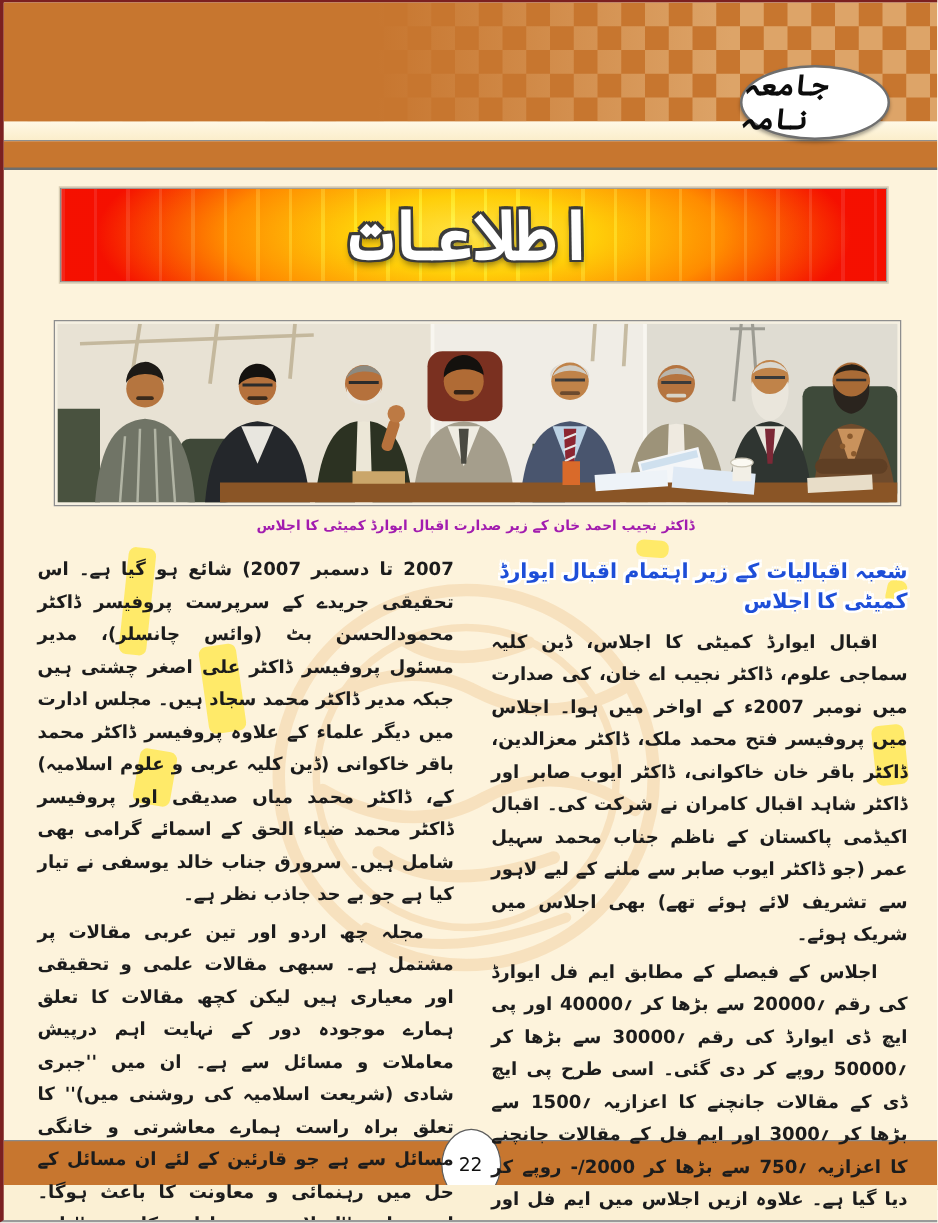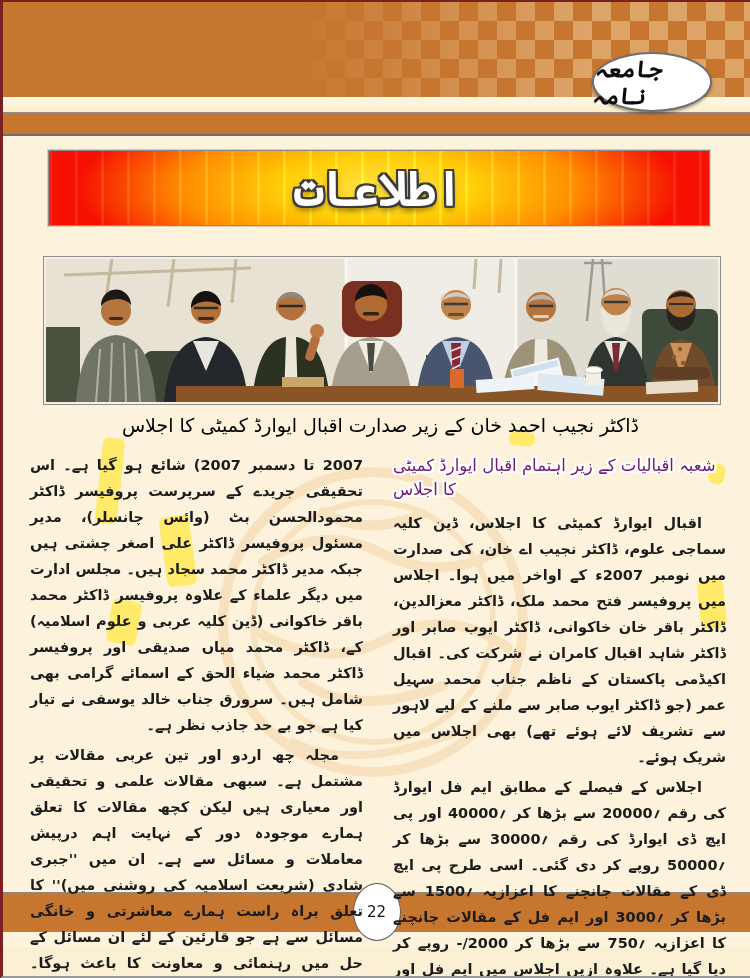--- a/index.html
+++ b/index.html
@@ -29,51 +29,51 @@
   
   .banner{
     margin:14px 40px 0 45px;height:74px;
     border:1px solid #8b8b8b;outline:1px solid #d9cdb2;
     display:flex;align-items:center;justify-content:center;
     background:
       repeating-linear-gradient(90deg, rgba(255,255,255,0.10) 0 3px, rgba(255,40,0,0.10) 3px 26px),
       radial-gradient(ellipse 52% 150% at 50% 50%, #fff84d 0%, #ffe10a 28%, #ff9700 58%, #f40d00 88%);
   }
   .banner-text{
-    color:#ffffff;font-size:48px;font-weight:bold;letter-spacing:2px;
+    color:#ffffff;font-size:56px;font-weight:bold;letter-spacing:2px;
     font-family:Liberation Serif, serif;
     text-shadow:-2px -2px 0 #3b3b3b,2px -2px 0 #3b3b3b,-2px 2px 0 #3b3b3b,
       2px 2px 0 #3b3b3b,0 -2px 0 #3b3b3b,0 2px 0 #3b3b3b,-2px 0 0 #3b3b3b,
       2px 0 0 #3b3b3b,0 4px 6px rgba(0,0,0,.45);
   }
   
   .photo-figure{margin:30px 32px 0 40px;text-align:center;}
   .photo-frame{border:1px solid #8e8e8e;background:#f6f0e2;padding:2px;width:672px;box-sizing:content-box;}
   .photo-frame svg{display:block;}
-  .photo-caption{margin-top:9px;font-size:19px;color:#000000;font-weight:normal;}
+  .photo-caption{margin-top:9px;font-size:11px;color:#a21caf;font-weight:bold;}
   
   .watermark{position:absolute;left:0;top:420px;width:750px;height:400px;z-index:0;pointer-events:none;}
   .frag{position:absolute;background:#ffe95c;border-radius:6px;opacity:.9;}
   
   .columns{
     position:relative;z-index:1;direction:rtl;display:flex;gap:30px;
     padding:16px 24px 0 26px;color:#1c1c1c;
   }
   .col{width:333px;font-size:14.5px;line-height:26px;text-align:justify;}
   .col p{margin:0 0 4px 0;text-indent:24px;font-weight:bold;}
   .col p.no-indent{text-indent:0;}
   .red-heading{
-    margin:2px 0 8px 0;text-align:left;font-size:16.5px;font-weight:normal;
-    color:#701a75;line-height:24px;
+    margin:2px 0 8px 0;text-align:right;font-size:16.5px;font-weight:bold;
+    color:#1d4ed8;line-height:24px;
     text-shadow:-2px -2px 0 #fff,2px -2px 0 #fff,-2px 2px 0 #fff,2px 2px 0 #fff,
       0 -2px 0 #fff,0 2px 0 #fff,-2px 0 0 #fff,2px 0 0 #fff;
   }
   
   .footer-band{
-    position:absolute;left:0;right:0;bottom:44px;height:38px;background:#c7762f;
+    position:absolute;left:0;right:0;bottom:24px;height:38px;background:#c7762f;
     border-top:1px solid #8a8a8a;border-bottom:1px solid #8a8a8a;
   }
   .page-circle{
     position:absolute;left:50%;top:50%;transform:translate(-50%,-50%);
     width:46px;height:56px;background:#ffffff;border:1.5px solid #5c5c5c;border-radius:50%;
     display:flex;align-items:center;justify-content:center;
   }
   .page-circle span{font-size:15px;color:#111;}
   .footer-strip{position:absolute;left:0;right:0;bottom:0;height:28px;background:#fbf0d4;}
 </style>

